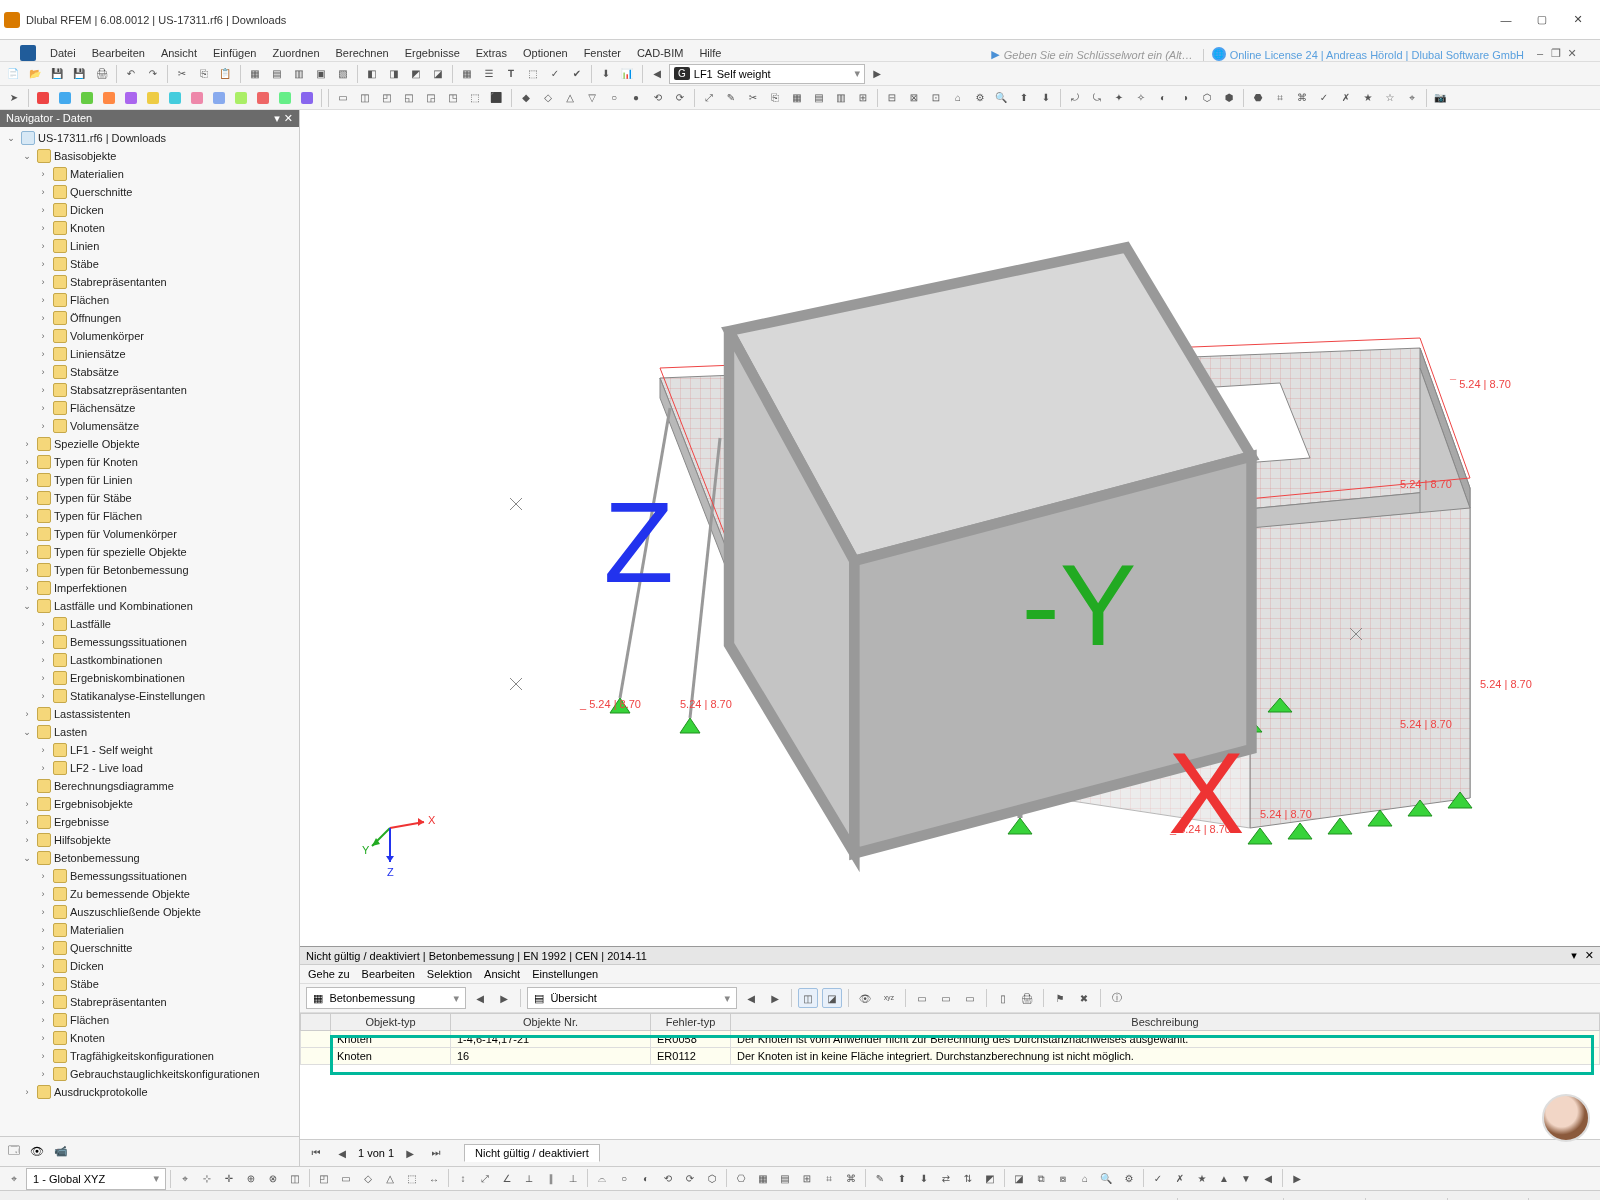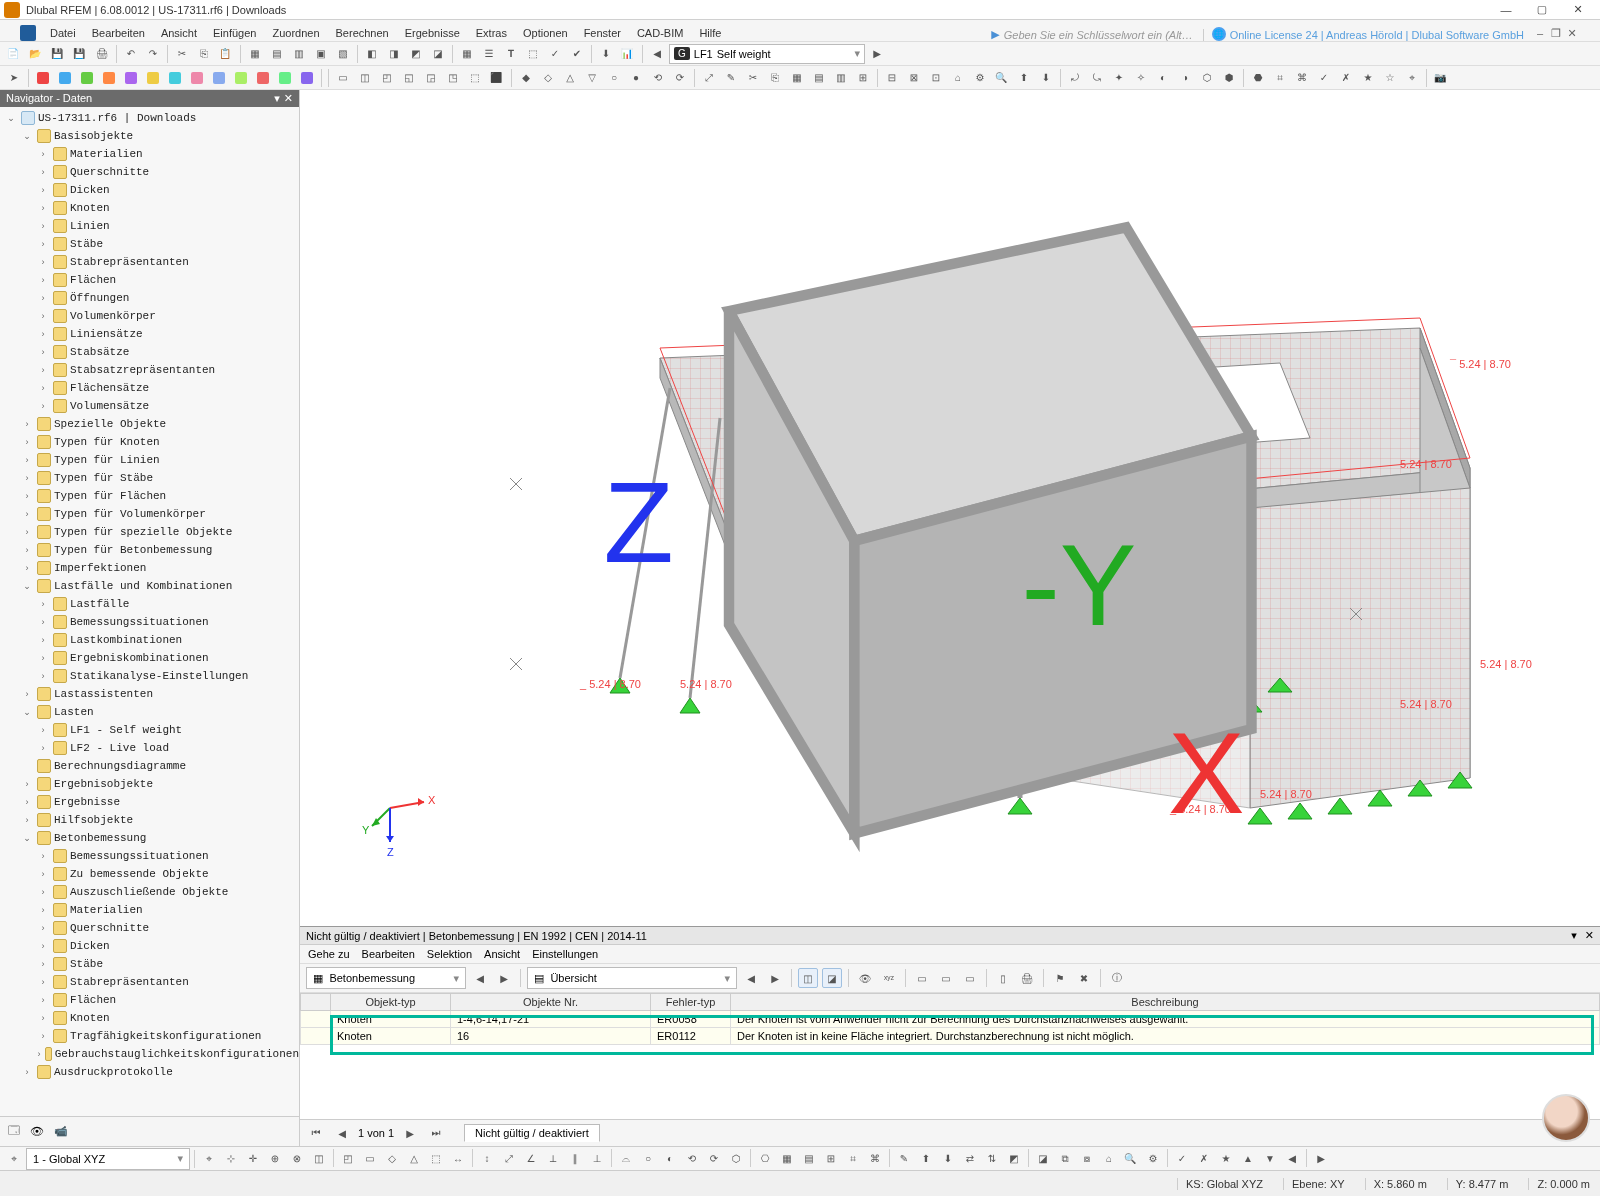--- a/index.html
+++ b/index.html
@@ -1,19 +1,19 @@
 <!DOCTYPE html>
 <html><head>
 <meta charset="utf-8">
 <style>
 * { box-sizing: border-box; margin: 0; padding: 0; font-family: "Segoe UI", Tahoma, sans-serif; font-size: 11px; }
 html, body { width: 1600px; height: 1200px; background: #fff; overflow: hidden; }
 
 
-.titlebar { height: 20px; background: #fff; display: flex; align-items: center; padding: 0 4px; border-bottom: 1px solid #d0d0d0; color: #333; }
+.titlebar { height: 40px; background: #fff; display: flex; align-items: center; padding: 0 4px; border-bottom: 1px solid #d0d0d0; color: #333; }
 .titlebar .app-icon { width: 16px; height: 16px; background: #d97a00; border-radius: 3px; margin-right: 6px; }
 .titlebar .spacer { flex: 1; }
 .winbtn { width: 36px; height: 22px; display: flex; align-items: center; justify-content: center; color: #444; }
 
 
 .menubar { height: 22px; background: #f5f5f5; display: flex; align-items: flex-end; padding: 0 20px; border-bottom: 1px solid #ddd; }
 .menubar .file-icon { width: 16px; height: 16px; background: #205c9a; border-radius: 2px; margin-right: 6px; }
 .menubar .menu-item { padding: 2px 8px; color: #333; }
 .menubar .spacer { flex: 1; }
 .menubar .search-hint { color: #999; font-style: italic; padding-right: 10px; border-right: 1px solid #ccc; margin-right: 8px; }
@@ -34,21 +34,21 @@
 .nav-panel { width: 300px; background: #f5f5f5; border-right: 1px solid #ccc; display: flex; flex-direction: column; }
 .nav-title { background: #6b6b6b; color: #fff; padding: 2px 6px; display: flex; align-items: flex-start; justify-content: space-between; }
 .nav-title .ctrls { display: flex; gap: 4px; }
 .nav-title .ctrls span { cursor: pointer; }
 .nav-tree { flex: 1; overflow: auto; background: #f7f7f7; padding: 2px 0; }
 .tree-row { display: flex; align-items: center; height: 18px; padding-left: 4px; }
 .tw { width: 14px; height: 14px; display: inline-flex; align-items: center; justify-content: center; font-size: 9px; color: #666; }
 .ticon { width: 14px; height: 14px; margin: 0 3px; display: inline-flex; align-items: center; justify-content: center; }
 .ticon.folder { background: #f5d77a; border: 1px solid #c6a84a; border-radius: 2px; font-size: 0; }
 .ticon.db { background: #d7e8f5; border: 1px solid #8fb7d6; border-radius: 2px; }
-.tree-row .lbl { color: #222; font-family: Liberation Mono, monospace; }
+.tree-row .lbl { color: #222; }
 .nav-footer { height: 30px; border-top: 1px solid #ccc; display: flex; align-items: center; gap: 10px; padding: 0 8px; }
 
 
 .viewport { flex: 1; display: flex; flex-direction: column; }
 .gfx { flex: 1; background: #fff; position: relative; }
 .gfx svg { width: 100%; height: 100%; }
 .view-cube { position: absolute; top: 12px; right: 12px; width: 76px; height: 76px; }
 
 
 .bottom-panel { height: 220px; border-top: 1px solid #999; background: #f5f5f5; display: flex; flex-direction: column; }
@@ -734,21 +734,21 @@
         <span class="tbtn">▶</span>
         <span class="tbtn">⏭</span>
         <div style="margin-left:12px;padding:2px 10px;background:#fff;border:1px solid #bbb;border-bottom-color:#fff">Nicht gültig / deaktiviert</div>
       </div>
     </div>
   </div>
 </div>
 
 <div class="bottombar">
   <div class="tbtn">⌖</div>
-  <div class="bp-combo" style="width:164px">
+  <div class="bp-combo" style="width:140px">
     <span>1 - Global XYZ</span>
       <span style="margin-left:auto;color:#888">▾</span>
   </div>
   <div class="tsep"></div>
 
   <div id="bbar-rest" style="display:flex;gap:2px">
       <div class="tbtn">⌖</div>
       <div class="tbtn">⊹</div>
       <div class="tbtn">✛</div>
       <div class="tbtn">⊕</div>

